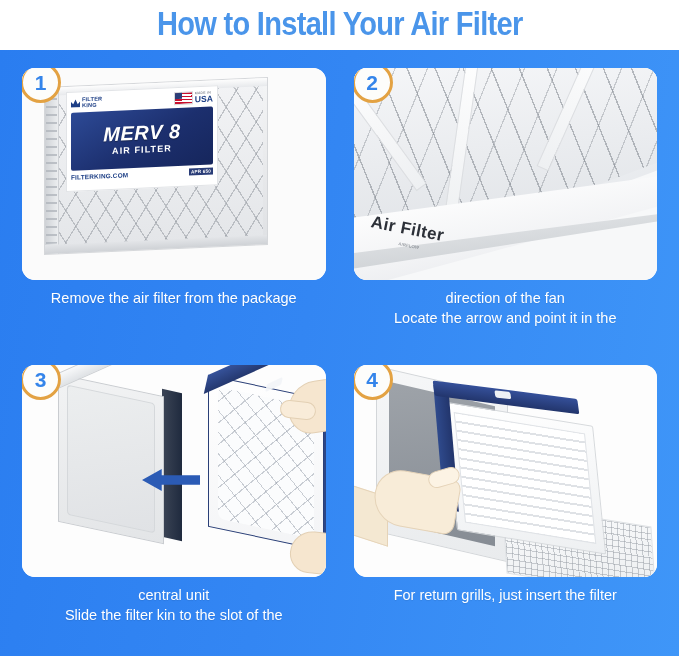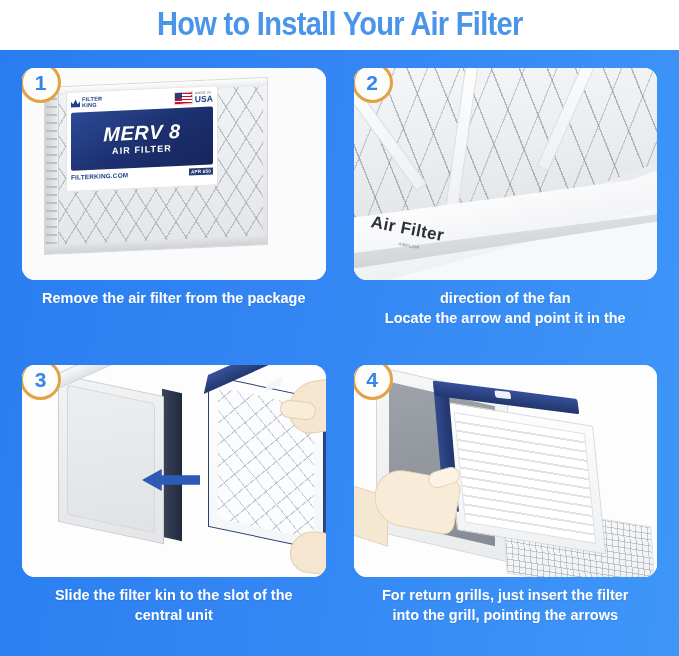--- a/index.html
+++ b/index.html
@@ -96,21 +96,21 @@
     line-height: 1;
   }
   .caption {
     flex: 1 1 auto;
     display: flex;
     align-items: flex-start;
     justify-content: center;
     text-align: center;
     color: #ffffff;
     font-size: 14.5px;
-    font-weight: bold;
+    font-weight: normal;
     line-height: 1.35;
     padding: 9px 14px 0 14px;
     box-sizing: border-box;
     text-shadow: 0 1px 1px rgba(0,0,0,.09);
   }
   .caption span { display: block; }
 
   
   .scene { position: absolute; inset: 0; }
   .p1-bg { position: absolute; inset: 0; background: #fbfbfb; }
@@ -597,22 +597,22 @@
             <div class="p3-f-toptag"></div>
           </div>
           <div class="p3-hand-top"></div>
           <div class="p3-thumb"></div>
           <div class="p3-hand-bot"></div>
         </div>
         <div class="badge">3</div>
       </div>
       <div class="caption">
         <div>
+          <span>central unit</span>
           <span>Slide the filter kin to the slot of the</span>
-          <span>central unit</span>
         </div>
       </div>
     </div>
 
     <div class="step">
       <div class="card">
         <div class="scene">
           <div class="p4-bg"></div>
           <div class="p4-ceiling">
             <div class="p4-opening"></div>
@@ -629,19 +629,18 @@
           </div>
           <div class="p4-cuff"></div>
           <div class="p4-hand"></div>
           <div class="p4-finger"></div>
         </div>
         <div class="badge">4</div>
       </div>
       <div class="caption">
         <div>
           <span>For return grills, just insert the filter</span>
-          <span>into the grill, pointing the arrows</span>
         </div>
       </div>
     </div>
 
   </div>
 </div>
 
 </body></html>

